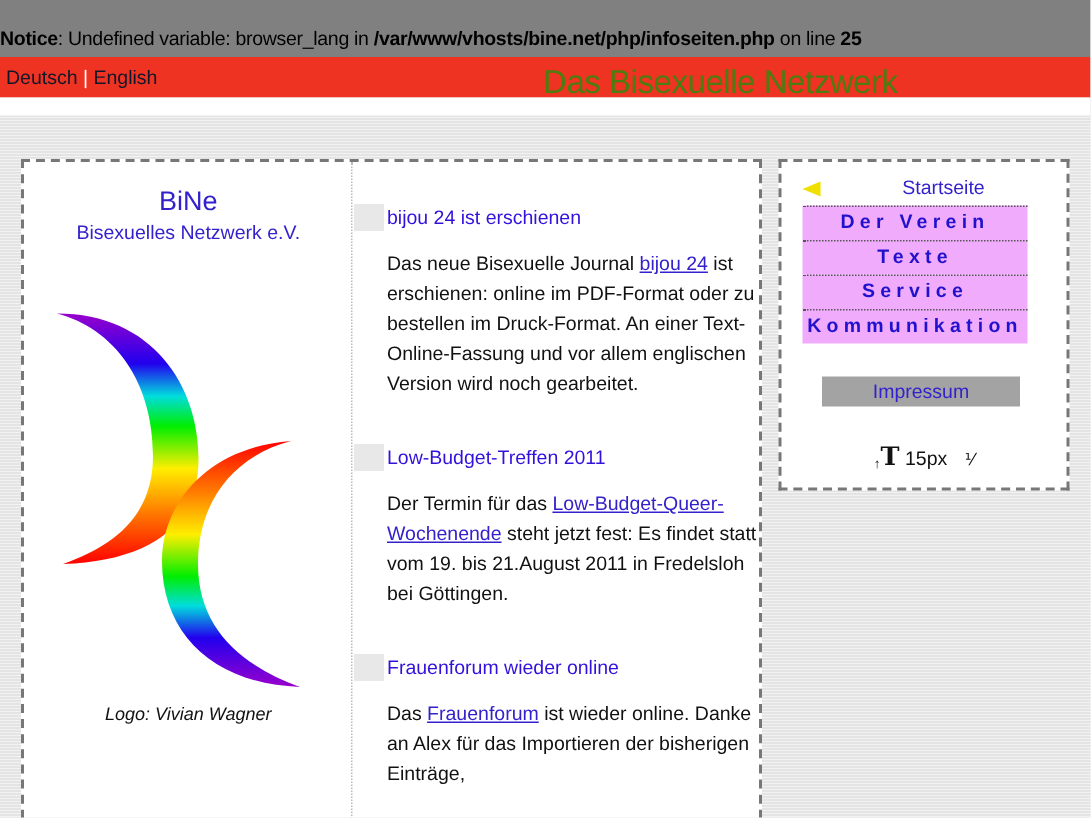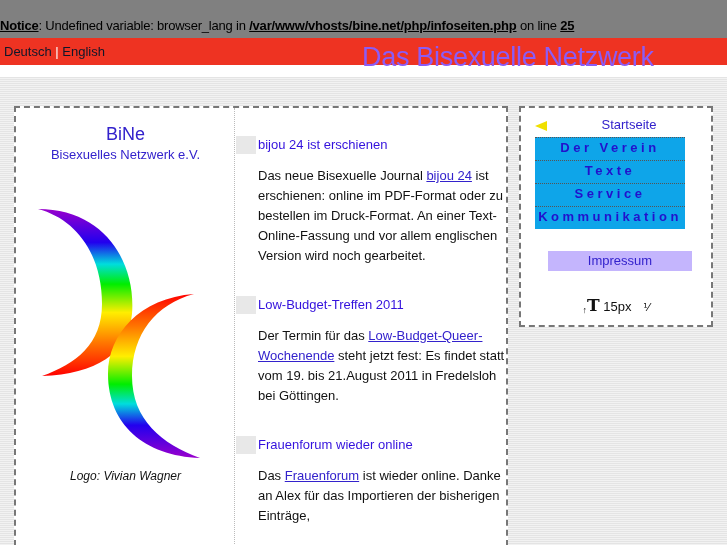--- a/index.html
+++ b/index.html
@@ -11,36 +11,36 @@
     position: relative;
   }
   .notice-bar {
     position: absolute; left: 0; top: 0; width: 727px; height: 38px;
     background: #808080;
   }
   .notice-text {
     position: absolute; left: 0; top: 18px;
     font-size: 13px; color: #000; white-space: nowrap; letter-spacing: -0.2px;
   }
-  .notice-text b { font-weight: bold; text-decoration: underline; }
+  .notice-text b { font-weight: bold; }
   .red-bar {
     position: absolute; left: 0; top: 38px; width: 727px; height: 27px;
     background: #ee3322;
   }
   .white-strip {
     position: absolute; left: 0; top: 65px; width: 727px; height: 12px;
     background: #ffffff;
   }
   .lang-links {
     position: absolute; left: 4px; top: 44px; font-size: 13px; color: #fff;
   }
   .lang-links a { color: #0f172a; text-decoration: none; }
   .site-title {
     position: absolute; left: 362px; top: 42px; height: 30px; overflow: hidden;
-    font-size: 27px; color: #8b5cf6; white-space: nowrap; letter-spacing: -0.3px;
+    font-size: 22px; color: #4d7c0f; white-space: nowrap; letter-spacing: -0.3px;
     font-weight: normal;
     text-align: center;
   }
 
   
   .main-box {
     position: absolute; left: 14px; top: 106px; width: 494px; height: 450px;
     background: #fff;
     border-top: 2px dashed #777; border-left: 2px dashed #777; border-right: 2px dashed #777;
   }
@@ -65,26 +65,26 @@
     position: absolute; left: 519px; top: 106px; width: 194px; height: 221px;
     background: #fff; border: 2px dashed #777;
   }
   .nav-home { position: absolute; left: 14px; top: 9px; width: 150px; height: 18px; }
   .nav-arrow { position: absolute; left: 0; top: 4px; width: 0; height: 0;
     border-top: 5px solid transparent; border-bottom: 5px solid transparent; border-right: 12px solid #f0e000; }
   .nav-home-link { position: absolute; left: 24px; top: 0; width: 140px; text-align: center; font-size: 13px; color: #3322cc; text-decoration: none; }
   .nav-list { position: absolute; left: 14px; top: 29px; width: 150px; }
   .nav-item {
     display: block; height: 23px; line-height: 20px; text-align: center;
-    background: #0ea5e9; border-top: 1px dotted #555;
+    background: #f0abfc; border-top: 1px dotted #555;
     font-size: 13px; font-weight: bold; letter-spacing: 3.5px; color: #2211cc; text-decoration: none;
   }
   .nav-impressum {
-    position: absolute; left: 27px; top: 143px; width: 144px; height: 20px;
-    background: #c4b5fd; text-align: center; font-size: 13px; color: #3322cc; line-height: 20px; text-decoration: none;
+    position: absolute; left: 27px; top: 143px; width: 132px; height: 20px;
+    background: #a3a3a3; text-align: center; font-size: 13px; color: #3322cc; line-height: 20px; text-decoration: none;
   }
   .font-ctrl { position: absolute; left: 0; top: 187px; width: 190px; text-align: center; font-size: 13px; color: #111; }
   .font-ctrl .big-t { font-family: "DejaVu Serif", serif; font-size: 17px; font-weight: bold; }
   .font-ctrl .up { font-size: 9px; vertical-align: -2px; }
   .font-ctrl .shrink { font-size: 11px; margin-left: 8px; }
 </style>
 </head>
 <body>
 
 <div class="notice-bar">

